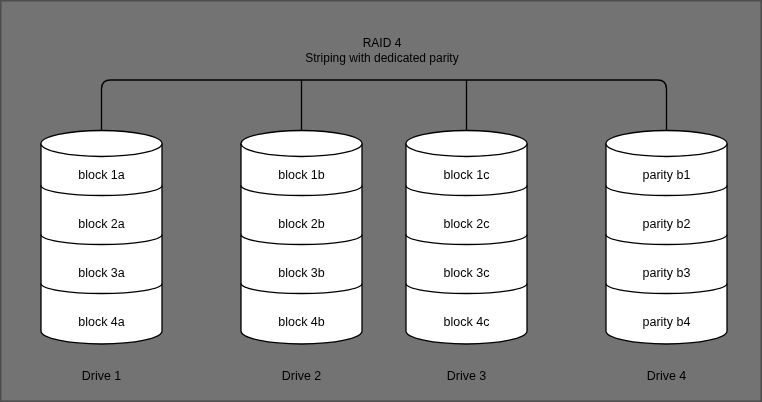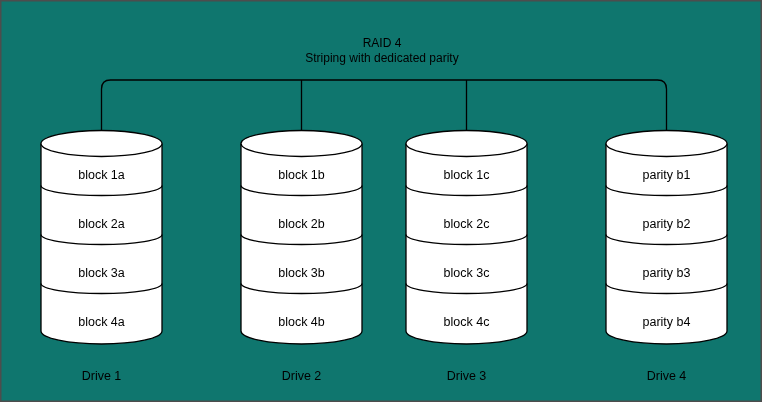--- a/index.html
+++ b/index.html
@@ -4,21 +4,21 @@
 <style>
   html, body {
     margin: 0;
     padding: 0;
     background: #ffffff;
   }
   .canvas {
     position: relative;
     width: 762px;
     height: 402px;
-    background: #0f766e;
+    background: #737373;
     font-family: "Liberation Sans", sans-serif;
   }
   svg text {
     font-family: "Liberation Sans", sans-serif;
     fill: #000000;
   }
   .title-text { font-size: 12px; }
   .block-text { font-size: 12.5px; }
   .drive-label-text { font-size: 12.5px; }
 </style>

